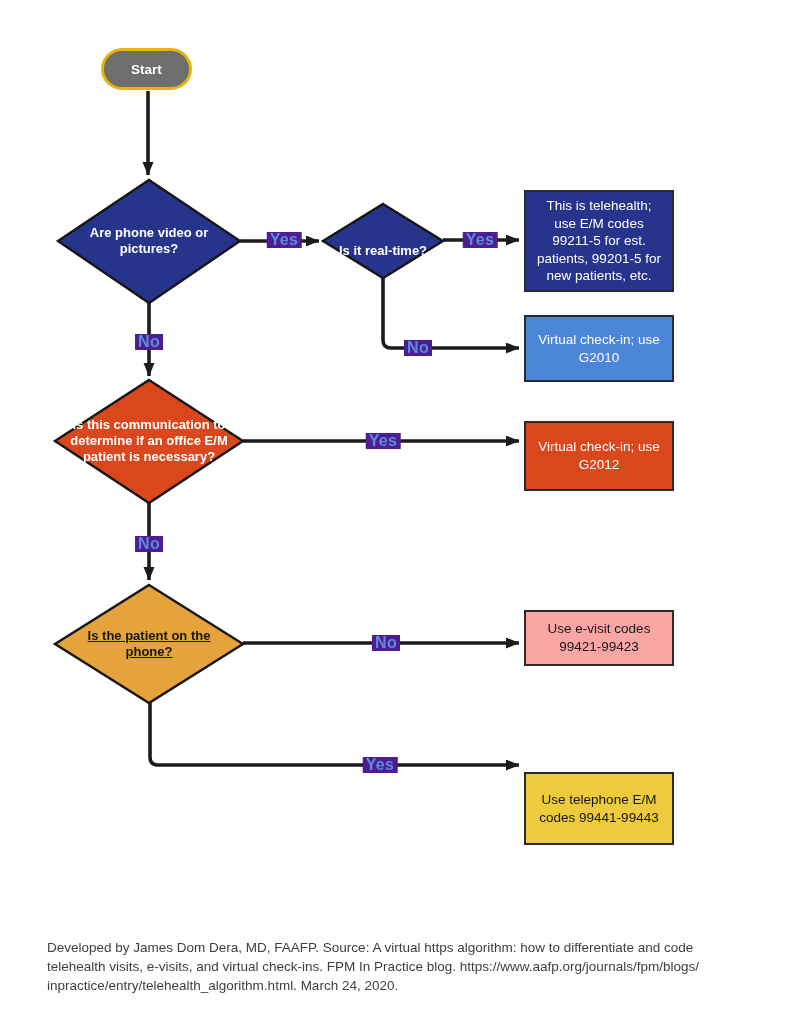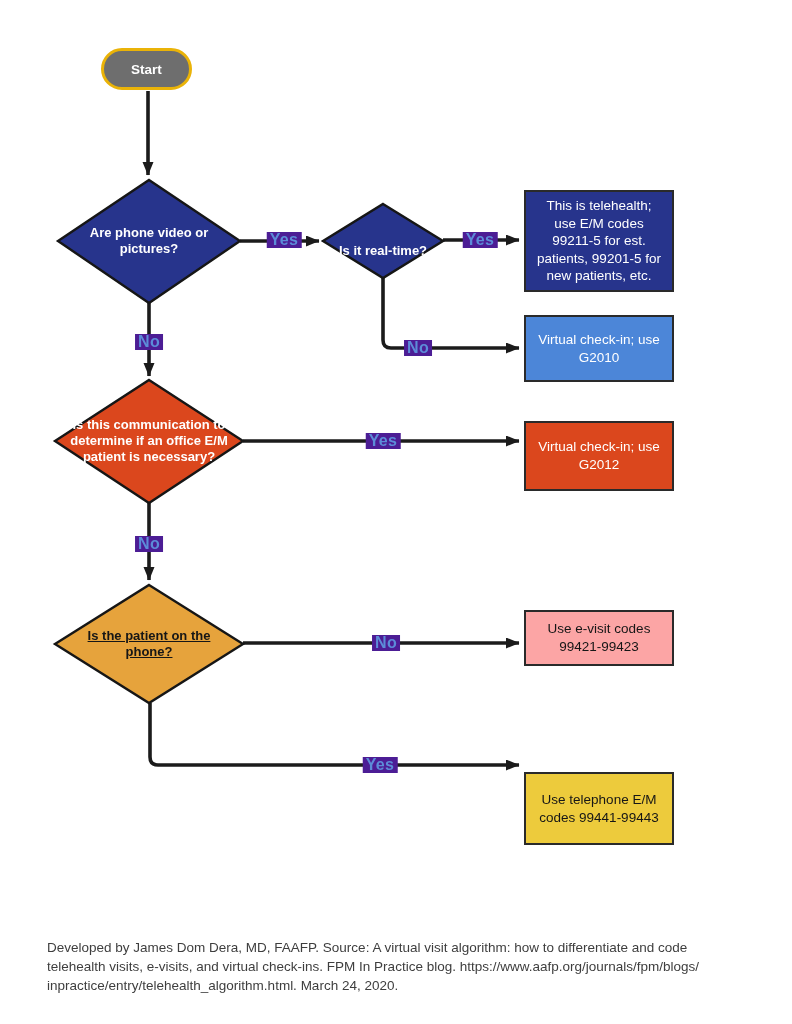--- a/index.html
+++ b/index.html
@@ -104,18 +104,18 @@
   <div class="edge-label" style="left:284px;top:240px;">Yes</div>
   <div class="edge-label" style="left:480px;top:240px;">Yes</div>
   <div class="edge-label" style="left:418px;top:348px;">No</div>
   <div class="edge-label" style="left:149px;top:342px;">No</div>
   <div class="edge-label" style="left:383px;top:441px;">Yes</div>
   <div class="edge-label" style="left:149px;top:544px;">No</div>
   <div class="edge-label" style="left:386px;top:643px;">No</div>
   <div class="edge-label" style="left:380px;top:765px;">Yes</div>
 
   <div class="footer">
-    <div>Developed by James Dom Dera, MD, FAAFP. Source: A virtual visit algorithm: how to differentiate and code</div>
+    <div>Developed by James Dom Dera, MD, FAAFP. Source: A virtual https algorithm: how to differentiate and code</div>
     <div>telehealth visits, e-visits, and virtual check-ins. FPM In Practice blog. https://www.aafp.org/journals/fpm/blogs/</div>
     <div>inpractice/entry/telehealth_algorithm.html. March 24, 2020.</div>
   </div>
 
 </div>
 
 </body></html>

